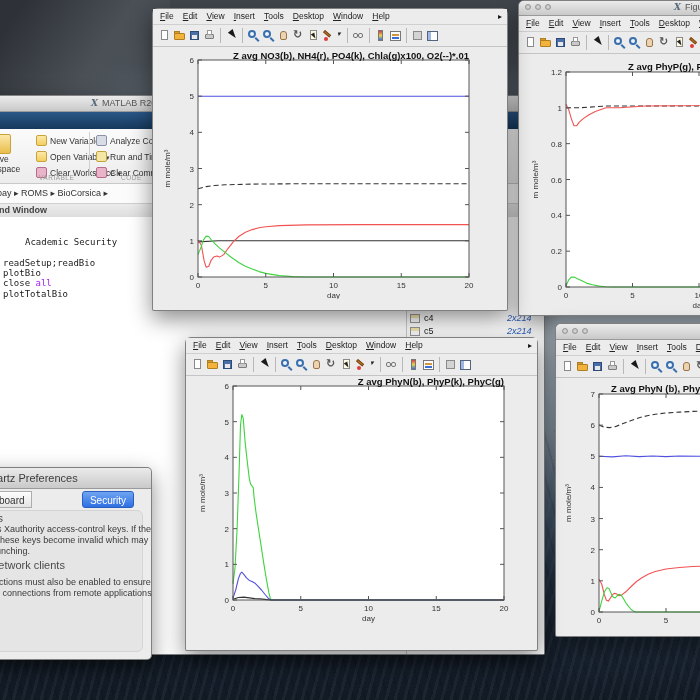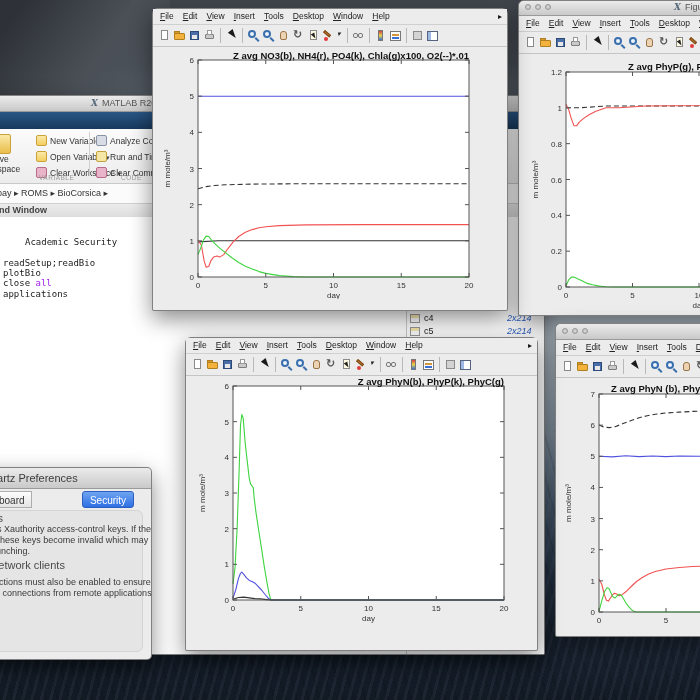--- a/index.html
+++ b/index.html
@@ -129,21 +129,21 @@
       <span class="crumbtext">bay ▸ ROMS ▸ BioCorsica ▸</span>
     </div>
     <div class="cmdhdr">
       <span>Command Window</span>
     </div>
     <div class="cmdbody">
       <div class="cline" style="left:64px;top:20px;">Academic Security</div>
       <div class="cline" style="left:42px;top:41px;">readSetup;readBio</div>
       <div class="cline" style="left:42px;top:51px;">plotBio</div>
       <div class="cline" style="left:42px;top:61px;"><span>close </span><span style="color:#a020f0;">all</span></div>
-      <div class="cline" style="left:42px;top:72px;">applications</div>
+      <div class="cline" style="left:42px;top:72px;">plotTotalBio</div>
     </div>
     <div class="wspanel">
       <div class="wsrow" style="top:96px;">
         <span class="wsgrid"></span>
         <span class="wsname">c4</span>
         <span class="wsval">2x214</span>
       </div>
       <div class="wsrow" style="top:109px;">
         <span class="wsgrid"></span>
         <span class="wsname">c5</span>

